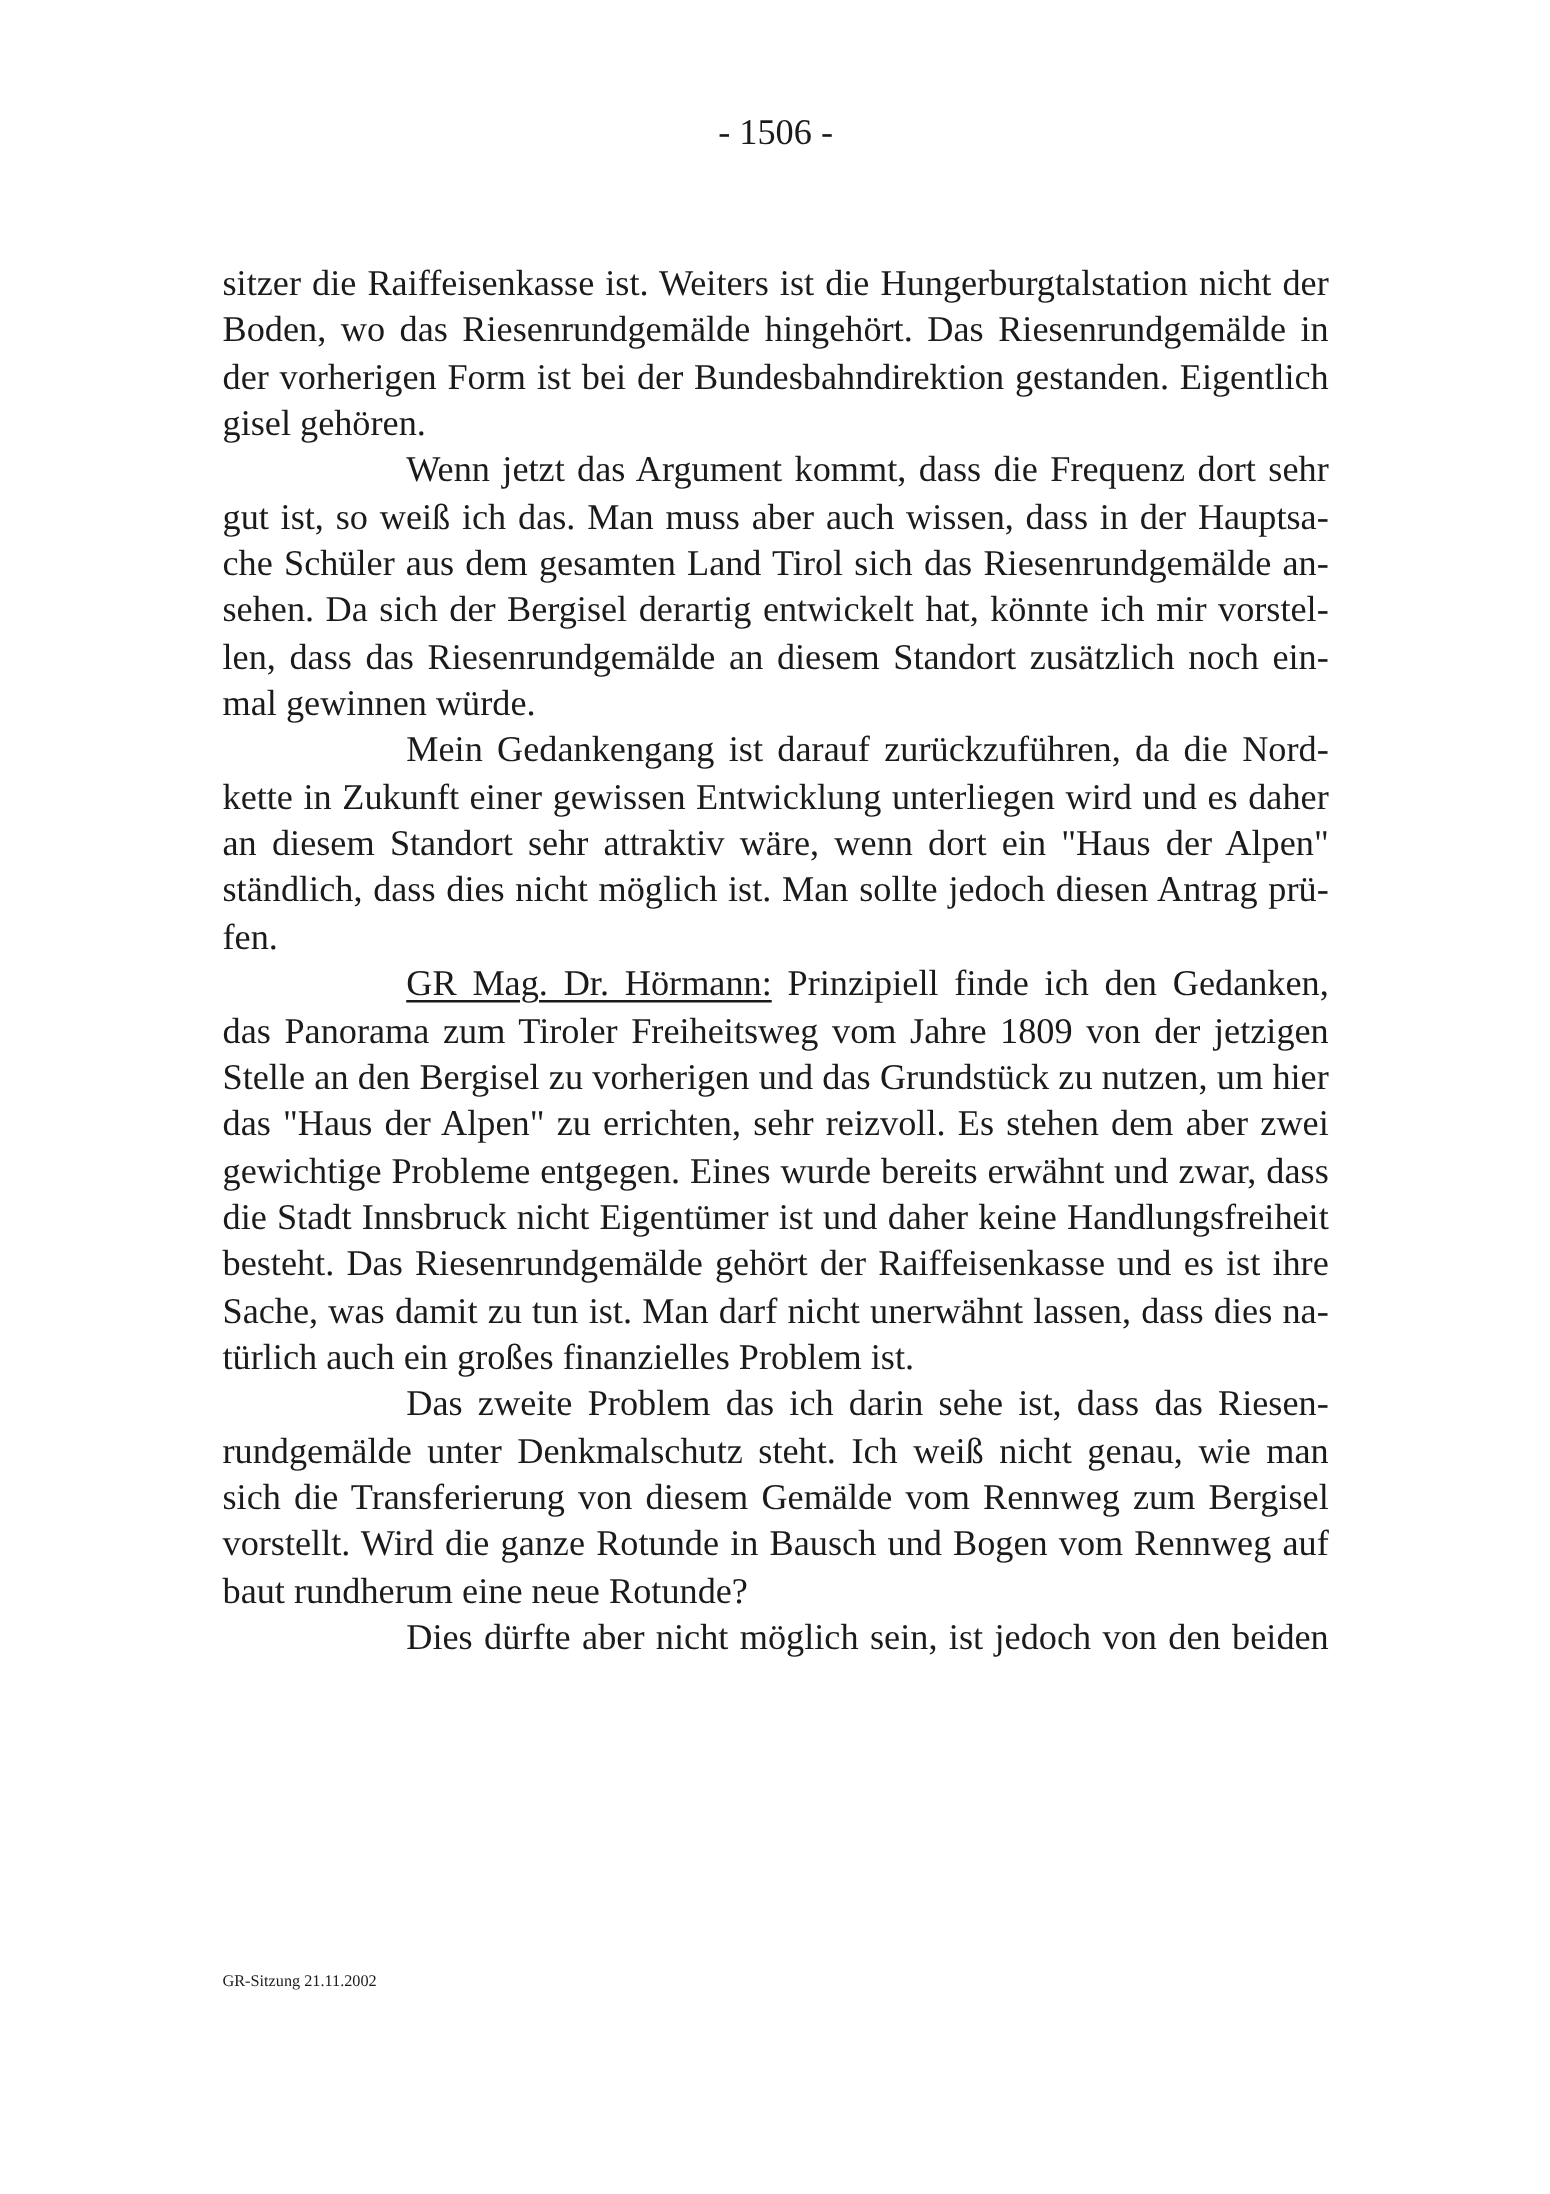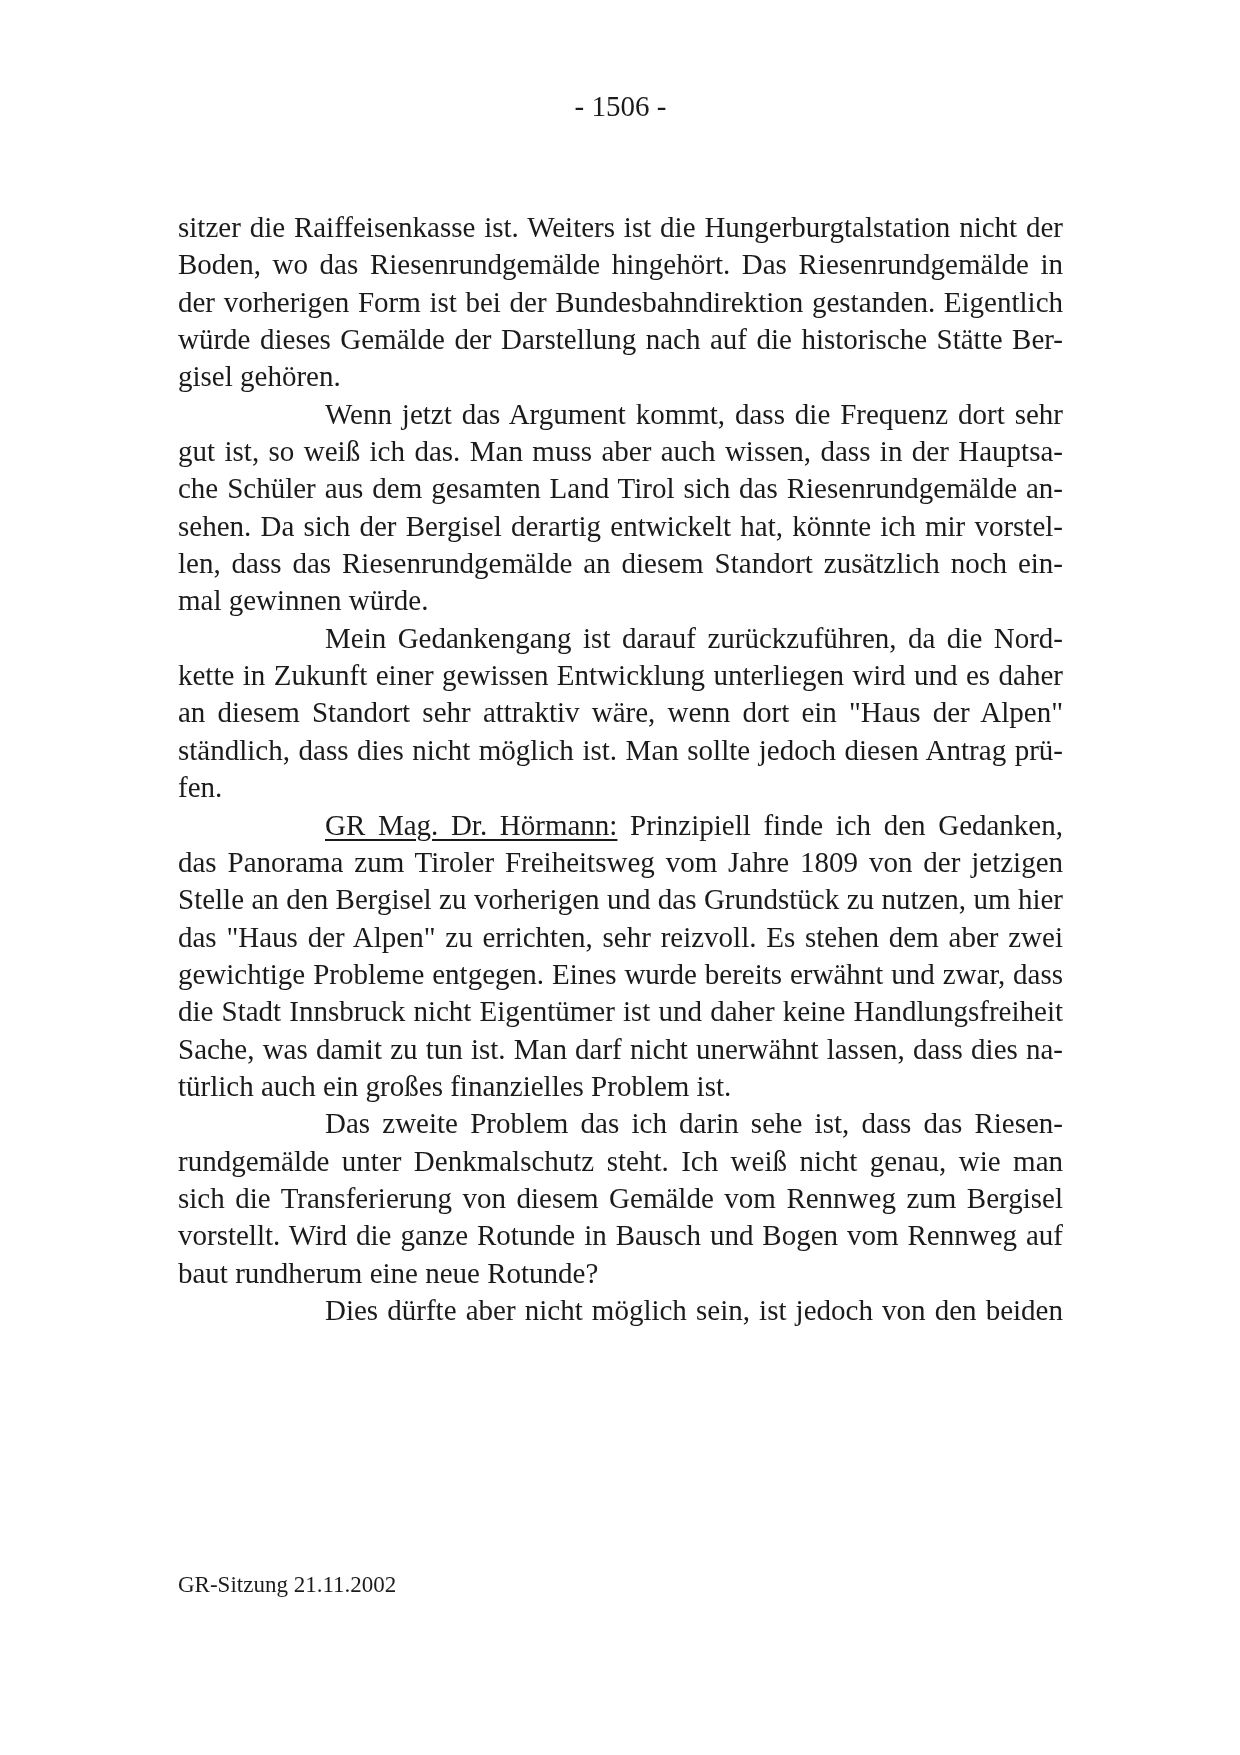--- a/index.html
+++ b/index.html
@@ -49,54 +49,54 @@
   }
   .speaker {
     text-decoration: underline;
     text-decoration-thickness: 2px;
     text-underline-offset: 4px;
   }
   .page-footer {
     position: absolute;
     top: 1573px;
     left: 178px;
-    font-size: 23px;
+    font-size: 13px;
     line-height: 23px;
     text-align: left;
   }
 </style>
 </head>
 <body>
 
 <div class="page">
   <div class="page-number">- 1506 -</div>
 
   <div class="body-text">
       <div class="line jl">sitzer die Raiffeisenkasse ist. Weiters ist die Hungerburgtalstation nicht der</div>
       <div class="line jl">Boden, wo das Riesenrundgemälde hingehört. Das Riesenrundgemälde in</div>
       <div class="line jl">der vorherigen Form ist bei der Bundesbahndirektion gestanden. Eigentlich</div>
-      <div class="line jl">würde dieses Gemälde der Darstellung nach auf die historische Stätte Ber-</div>
       <div class="line">gisel gehören.</div>
       <div class="line jl indent">Wenn jetzt das Argument kommt, dass die Frequenz dort sehr</div>
       <div class="line jl">gut ist, so weiß ich das. Man muss aber auch wissen, dass in der Hauptsa-</div>
       <div class="line jl">che Schüler aus dem gesamten Land Tirol sich das Riesenrundgemälde an-</div>
       <div class="line jl">sehen. Da sich der Bergisel derartig entwickelt hat, könnte ich mir vorstel-</div>
       <div class="line jl">len, dass das Riesenrundgemälde an diesem Standort zusätzlich noch ein-</div>
       <div class="line">mal gewinnen würde.</div>
       <div class="line jl indent">Mein Gedankengang ist darauf zurückzuführen, da die Nord-</div>
       <div class="line jl">kette in Zukunft einer gewissen Entwicklung unterliegen wird und es daher</div>
       <div class="line jl">an diesem Standort sehr attraktiv wäre, wenn dort ein "Haus der Alpen"</div>
       <div class="line jl">ständlich, dass dies nicht möglich ist. Man sollte jedoch diesen Antrag prü-</div>
       <div class="line">fen.</div>
       <div class="line jl indent"><span class="speaker">GR Mag. Dr. Hörmann:</span> Prinzipiell finde ich den Gedanken,</div>
       <div class="line jl">das Panorama zum Tiroler Freiheitsweg vom Jahre 1809 von der jetzigen</div>
       <div class="line jl">Stelle an den Bergisel zu vorherigen und das Grundstück zu nutzen, um hier</div>
       <div class="line jl">das "Haus der Alpen" zu errichten, sehr reizvoll. Es stehen dem aber zwei</div>
       <div class="line jl">gewichtige Probleme entgegen. Eines wurde bereits erwähnt und zwar, dass</div>
       <div class="line jl">die Stadt Innsbruck nicht Eigentümer ist und daher keine Handlungsfreiheit</div>
+      <div class="line jl">besteht. Das Riesenrundgemälde gehört der Raiffeisenkasse und es ist ihre</div>
       <div class="line jl">Sache, was damit zu tun ist. Man darf nicht unerwähnt lassen, dass dies na-</div>
       <div class="line">türlich auch ein großes finanzielles Problem ist.</div>
       <div class="line jl indent">Das zweite Problem das ich darin sehe ist, dass das Riesen-</div>
       <div class="line jl">rundgemälde unter Denkmalschutz steht. Ich weiß nicht genau, wie man</div>
       <div class="line jl">sich die Transferierung von diesem Gemälde vom Rennweg zum Bergisel</div>
       <div class="line jl">vorstellt. Wird die ganze Rotunde in Bausch und Bogen vom Rennweg auf</div>
       <div class="line">baut rundherum eine neue Rotunde?</div>
       <div class="line jl indent">Dies dürfte aber nicht möglich sein, ist jedoch von den beiden</div>
     </div>
 

